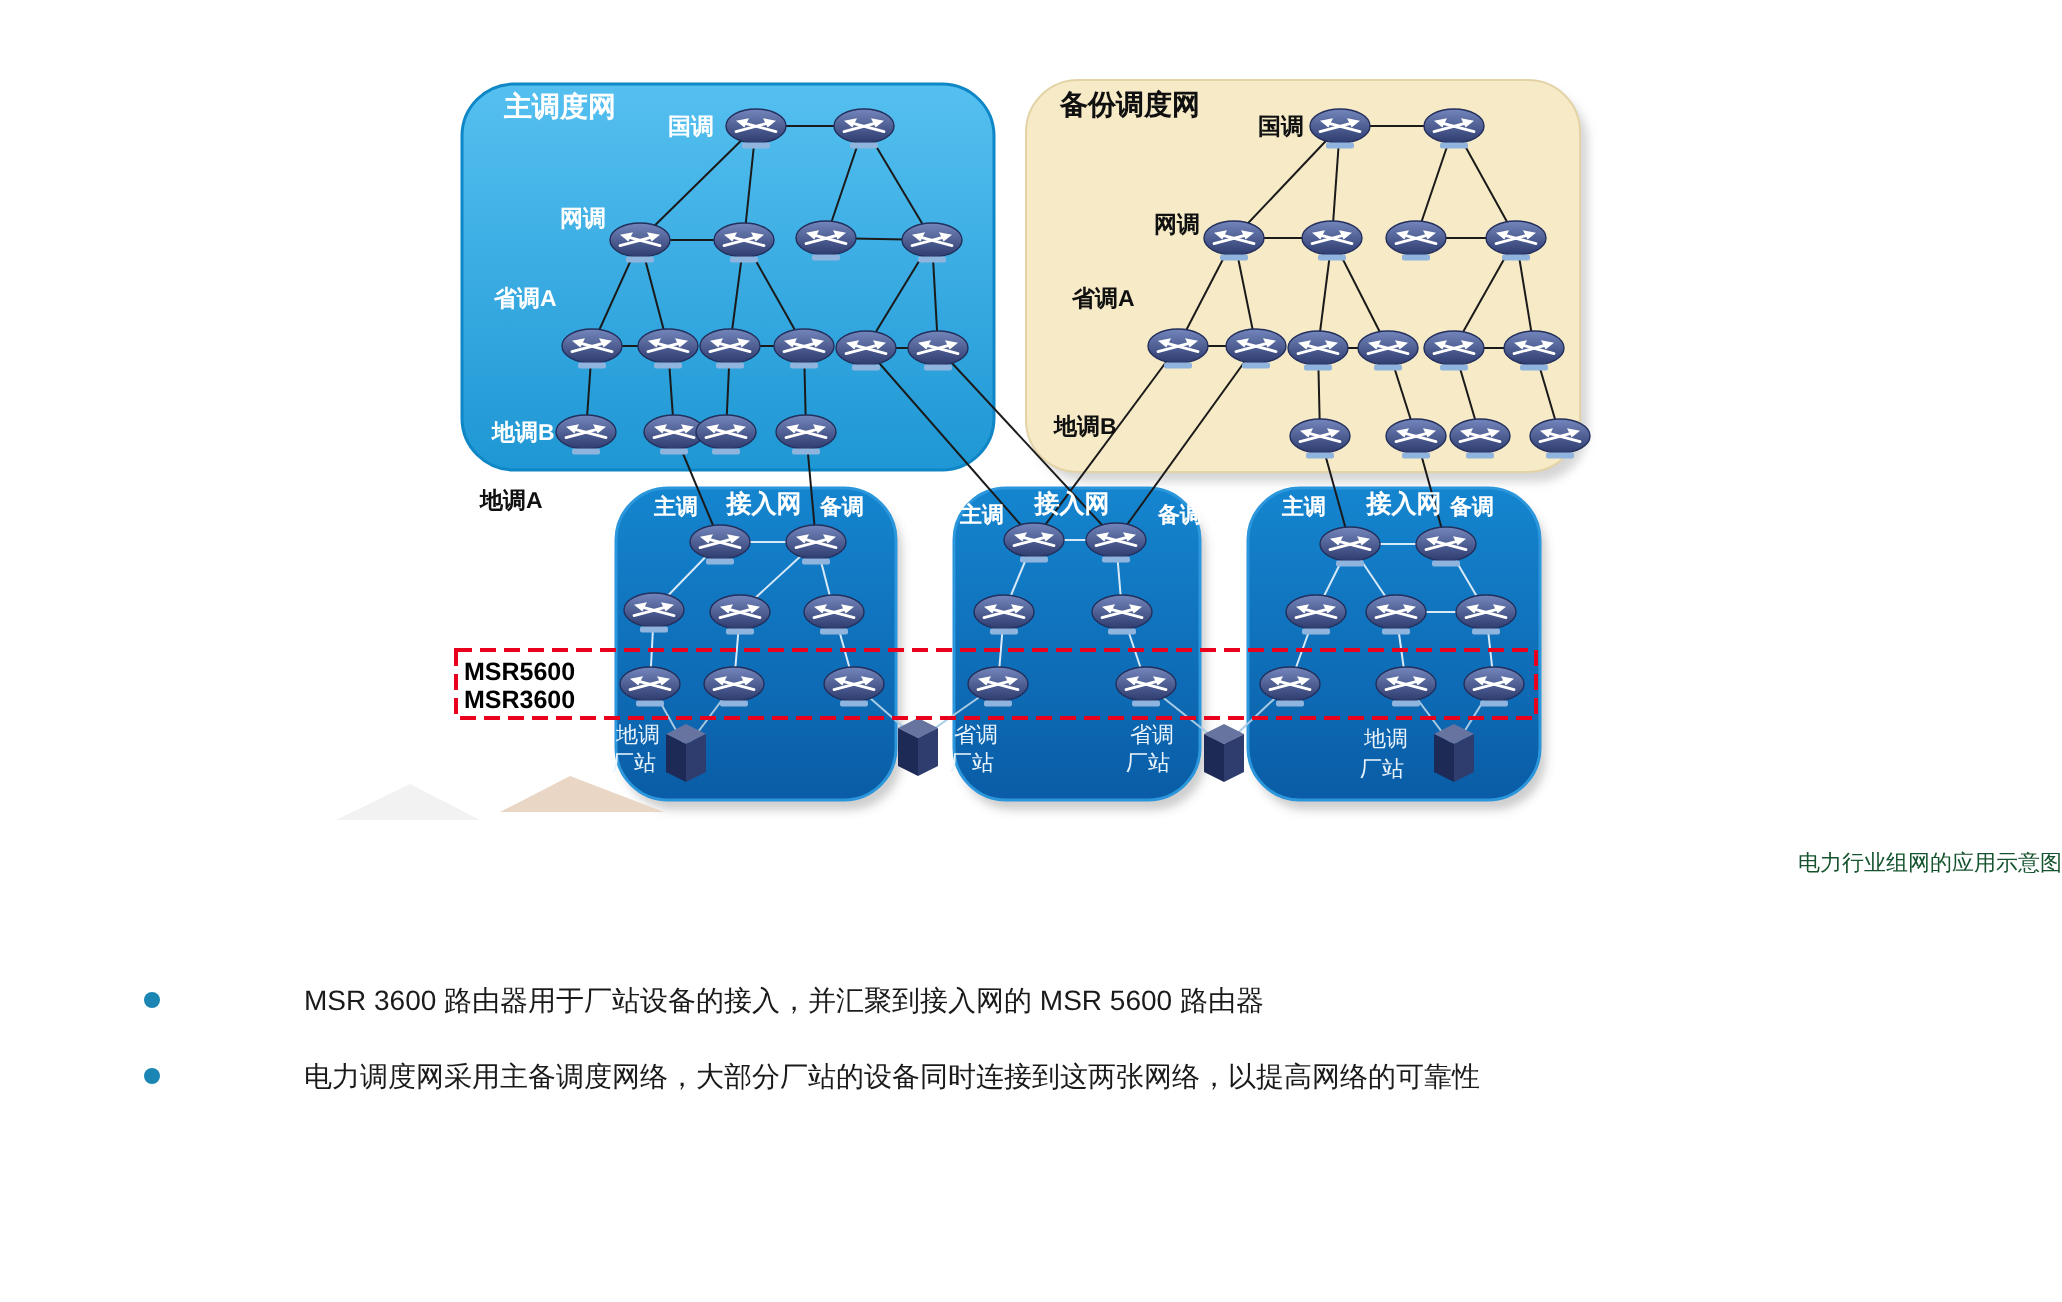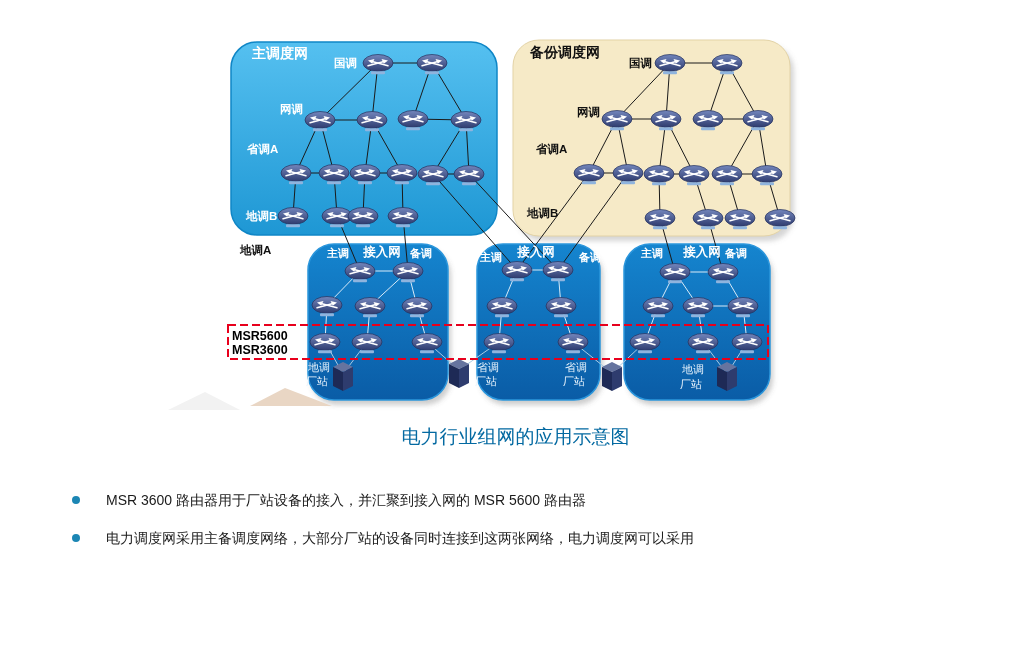--- a/index.html
+++ b/index.html
@@ -12,25 +12,25 @@
   .t-lvl-l{fill:#ffffff;font-size:11.5px;font-weight:bold;}
   .t-lvl-r{fill:#101010;font-size:11.5px;font-weight:bold;}
   .t-black{fill:#111111;font-size:11.5px;font-weight:bold;}
   .t-hdr{fill:#ffffff;font-size:11px;font-weight:bold;}
   .t-hdr-big{fill:#ffffff;font-size:12.5px;font-weight:bold;}
   .t-foot{fill:#e8f3fc;font-size:11px;}
   .t-msr{fill:#000000;font-size:12.5px;font-weight:bold;}
   .e-dark{stroke:#1a1a1a;stroke-width:1;fill:none;}
   .e-light{stroke:#d8eaf8;stroke-width:1;fill:none;}
   .e-cube{stroke:#a9cbe4;stroke-width:1;fill:none;}
-  #figure-caption{position:absolute;left:0;top:424px;width:1031px;text-align:center;
-                  font-size:19px;color:#0369a1;}
+  #figure-caption{position:absolute;left:0;top:424px;width:1031px;text-align:right;
+                  font-size:11px;color:#14532d;}
   #bullet-list{position:absolute;left:72px;top:486px;width:884px;margin:0;padding:0;list-style:none;}
   #bullet-list li{display:flex;align-items:flex-start;margin:0 0 10px 0;line-height:28px;
-                  font-size:14px;color:#1a1a1a;}
+                  font-size:14px;color:#1a1a1a;gap:46px;}
   .bullet-dot{flex:0 0 8px;width:8px;height:8px;border-radius:50%;margin:10px 26px 0 0;}
 </style>
 </head>
 <body>
 
 <div id="stage">
 
   <svg id="net-svg" width="1031" height="460" viewBox="0 0 1031 460">
     <defs>
       <linearGradient id="gP" x1="0" y1="0" x2="0" y2="1">
@@ -245,16 +245,16 @@
 
   <div id="figure-caption">电力行业组网的应用示意图</div>
 
   <ul id="bullet-list">
     <li>
       <span class="bullet-dot" style="background: rgb(27, 134, 180);"></span>
       <span>MSR 3600 路由器用于厂站设备的接入，并汇聚到接入网的 MSR 5600 路由器</span>
     </li>
     <li>
       <span class="bullet-dot" style="background: rgb(27, 134, 180);"></span>
-      <span>电力调度网采用主备调度网络，大部分厂站的设备同时连接到这两张网络，电力调度网可以采用</span>
+      <span>电力调度网采用主备调度网络，大部分厂站的设备同时连接到这两张网络，以提高网络的可靠性</span>
     </li>
   </ul>
 </div>
 
 </body></html>

